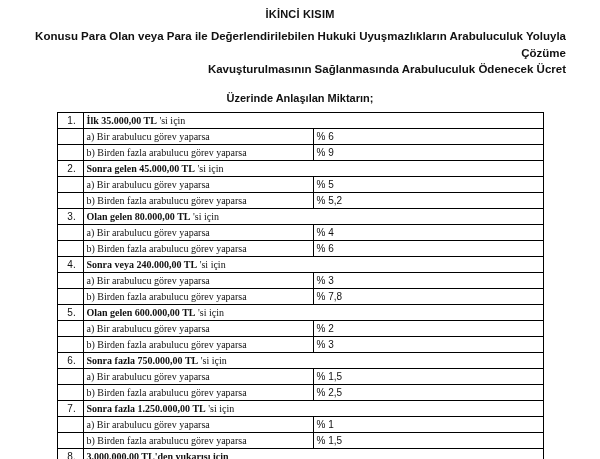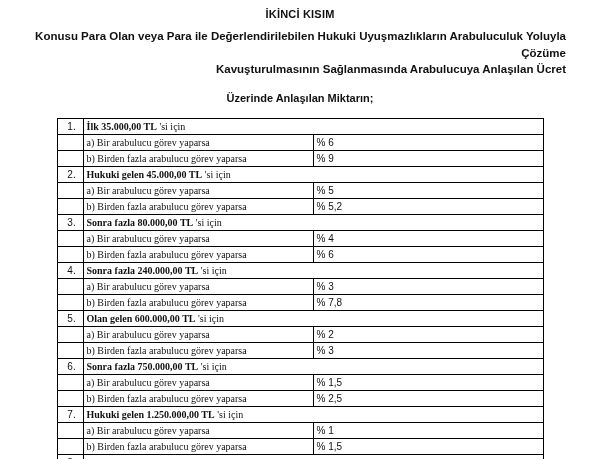--- a/index.html
+++ b/index.html
@@ -33,21 +33,21 @@
     font-size: 11.5px;
     font-weight: bold;
     line-height: 1.45;
     margin: 0 4px 0 4px;
   }
   .subheading {
     text-align: center;
     font-size: 11px;
     font-weight: bold;
     margin-top: 14px;
-    margin-bottom: 14px;
+    margin-bottom: 8px;
   }
   table.fee-table {
     border-collapse: collapse;
     width: 480px;
     margin: 0 auto;
     table-layout: fixed;
   }
   table.fee-table td {
     border: 1px solid #000000;
     font-size: 10px;
@@ -84,21 +84,21 @@
 </head>
 <body>
 
 <div class="page">
 
   <div class="section-title">İKİNCİ KISIM</div>
 
   <div class="heading">
     <span>Konusu Para Olan veya Para ile Değerlendirilebilen Hukuki Uyuşmazlıkların  Arabuluculuk Yoluyla Çözüme</span>
     <br>
-    <span>Kavuşturulmasının Sağlanmasında Arabulucuya Anlaşılan Ücret</span>
+    <span>Kavuşturulmasının Sağlanmasında Arabuluculuk Ödenecek Ücret</span>
   </div>
 
   <div class="subheading">Üzerinde Anlaşılan Miktarın;</div>
 
   <table class="fee-table">
     <tbody>
         <tr>
           <td class="num">1.</td>
           <td class="desc span-desc" colspan="2"><span class="bold">İlk 35.000,00 TL</span><span> 'si için</span></td>
         </tr>
@@ -107,49 +107,49 @@
           <td class="desc indent">a) Bir arabulucu görev yaparsa</td>
           <td class="pct">% 6</td>
         </tr>
         <tr>
           <td class="num"></td>
           <td class="desc indent">b) Birden fazla arabulucu görev yaparsa</td>
           <td class="pct">% 9</td>
         </tr>
         <tr>
           <td class="num">2.</td>
-          <td class="desc span-desc" colspan="2"><span class="bold">Hukuki gelen 45.000,00 TL</span><span> 'si için</span></td>
+          <td class="desc span-desc" colspan="2"><span class="bold">Sonra gelen 45.000,00 TL</span><span> 'si için</span></td>
         </tr>
         <tr>
           <td class="num"></td>
           <td class="desc indent">a) Bir arabulucu görev yaparsa</td>
           <td class="pct">% 5</td>
         </tr>
         <tr>
           <td class="num"></td>
           <td class="desc indent">b) Birden fazla arabulucu görev yaparsa</td>
           <td class="pct">% 5,2</td>
         </tr>
         <tr>
           <td class="num">3.</td>
-          <td class="desc span-desc" colspan="2"><span class="bold">Sonra fazla 80.000,00 TL</span><span> 'si için</span></td>
+          <td class="desc span-desc" colspan="2"><span class="bold">Olan gelen 80.000,00 TL</span><span> 'si için</span></td>
         </tr>
         <tr>
           <td class="num"></td>
           <td class="desc indent">a) Bir arabulucu görev yaparsa</td>
           <td class="pct">% 4</td>
         </tr>
         <tr>
           <td class="num"></td>
           <td class="desc indent">b) Birden fazla arabulucu görev yaparsa</td>
           <td class="pct">% 6</td>
         </tr>
         <tr>
           <td class="num">4.</td>
-          <td class="desc span-desc" colspan="2"><span class="bold">Sonra fazla 240.000,00 TL</span><span> 'si için</span></td>
+          <td class="desc span-desc" colspan="2"><span class="bold">Sonra veya 240.000,00 TL</span><span> 'si için</span></td>
         </tr>
         <tr>
           <td class="num"></td>
           <td class="desc indent">a) Bir arabulucu görev yaparsa</td>
           <td class="pct">% 3</td>
         </tr>
         <tr>
           <td class="num"></td>
           <td class="desc indent">b) Birden fazla arabulucu görev yaparsa</td>
           <td class="pct">% 7,8</td>
@@ -177,21 +177,21 @@
           <td class="desc indent">a) Bir arabulucu görev yaparsa</td>
           <td class="pct">% 1,5</td>
         </tr>
         <tr>
           <td class="num"></td>
           <td class="desc indent">b) Birden fazla arabulucu görev yaparsa</td>
           <td class="pct">% 2,5</td>
         </tr>
         <tr>
           <td class="num">7.</td>
-          <td class="desc span-desc" colspan="2"><span class="bold">Hukuki gelen 1.250.000,00 TL</span><span> 'si için</span></td>
+          <td class="desc span-desc" colspan="2"><span class="bold">Sonra fazla 1.250.000,00 TL</span><span> 'si için</span></td>
         </tr>
         <tr>
           <td class="num"></td>
           <td class="desc indent">a) Bir arabulucu görev yaparsa</td>
           <td class="pct">% 1</td>
         </tr>
         <tr>
           <td class="num"></td>
           <td class="desc indent">b) Birden fazla arabulucu görev yaparsa</td>
           <td class="pct">% 1,5</td>

